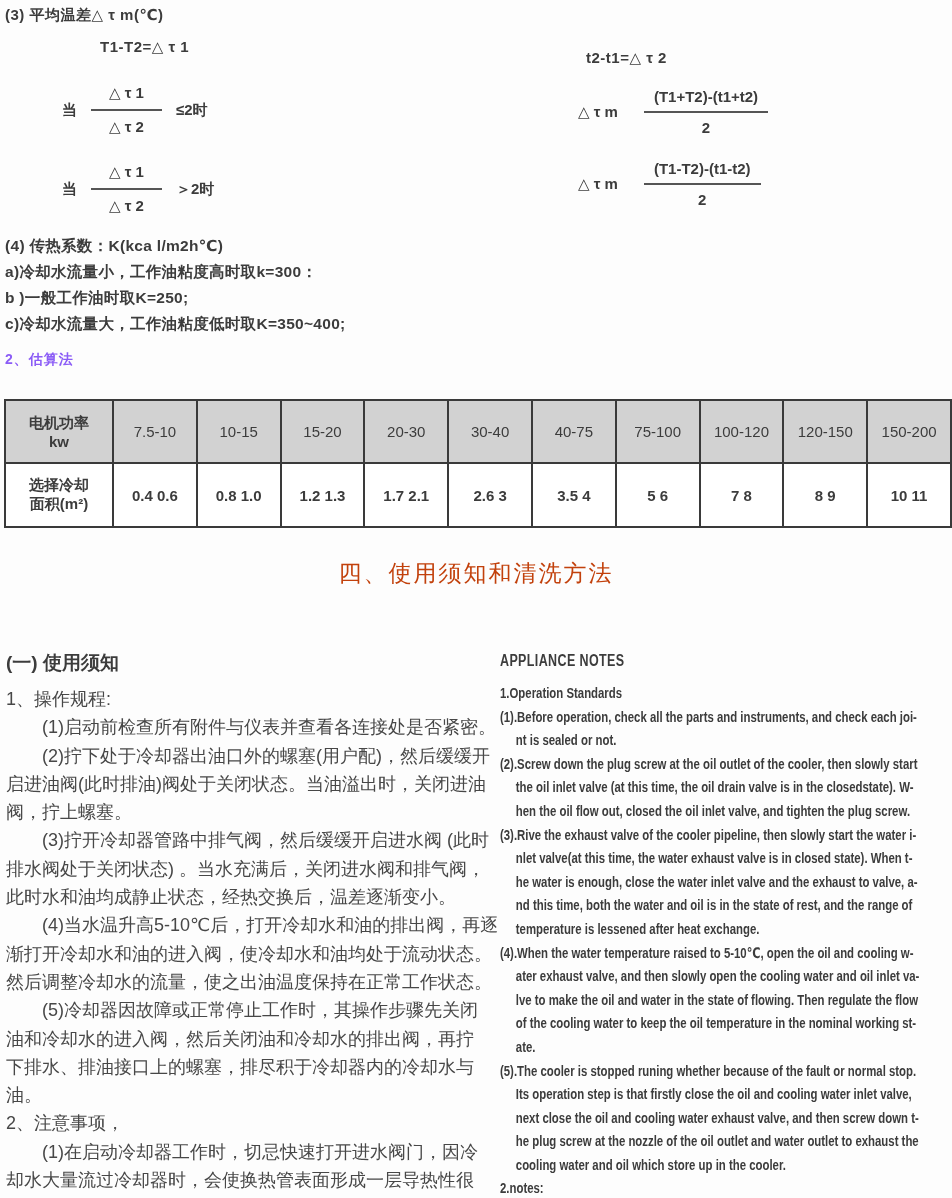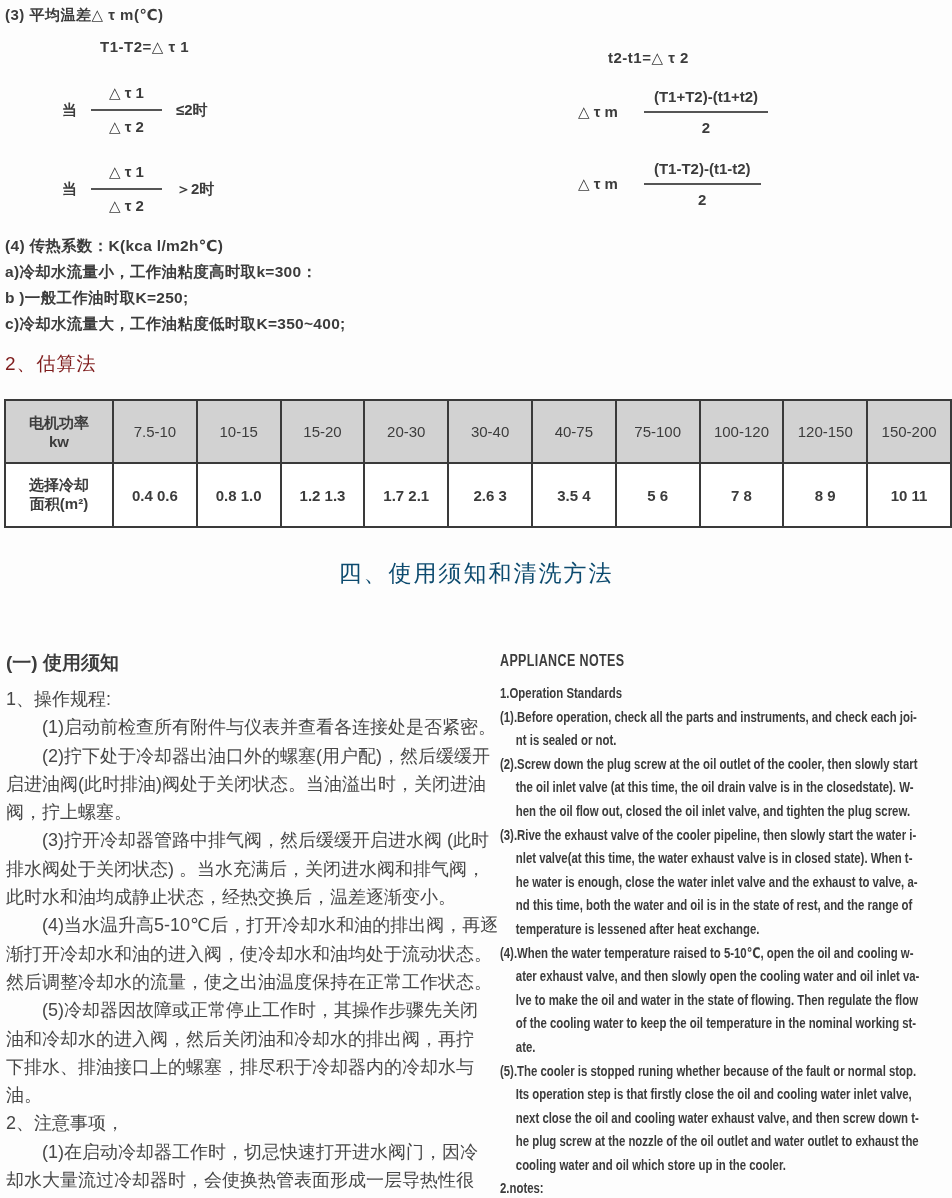--- a/index.html
+++ b/index.html
@@ -15,50 +15,50 @@
   .cond-row{display:flex;align-items:center;gap:14px;font-size:15px;font-weight:700;}
   .frac{display:inline-block;text-align:center;vertical-align:middle;}
   .frac .num{display:block;border-bottom:2px solid #555;padding:0 18px 7px;}
   .frac .den{display:block;padding-top:7px;}
   .frac-wide .num{padding:0 10px 6px;}
   .frac-wide .den{padding-top:6px;}
   
   .coef{font-size:15.5px;font-weight:600;line-height:26px;letter-spacing:.3px;}
   .coef .line{white-space:pre;}
   
-  .est-heading{font-size:19px;font-weight:400;color:#7f1d1d;letter-spacing:1px;}
+  .est-heading{font-size:14px;font-weight:700;color:#8b5cf6;letter-spacing:1px;}
   table.est{border-collapse:collapse;table-layout:fixed;width:948px;}
   table.est th,table.est td{
     border:2px solid #3a3a3a;text-align:center;vertical-align:middle;
     font-size:15px;white-space:pre-line;padding:0;
   }
   table.est th{background:#d2d2d2;font-weight:400;height:61px;}
   table.est td{background:#fff;font-weight:600;height:62px;}
   table.est .c0{width:106px;font-weight:600;}
   
-  .sec-title-zh{width:100%;text-align:center;font-size:23px;color:#0c4a6e;letter-spacing:2px;}
+  .sec-title-zh{width:100%;text-align:center;font-size:23px;color:#c2410c;letter-spacing:2px;}
   .sec-title-en{width:100%;text-align:center;font-size:19px;font-weight:700;color:#3c3c3c;
     font-family:"DejaVu Sans Mono","Liberation Mono",monospace;letter-spacing:.5px;}
   
   .left-col{left:6px;top:650px;width:480px;}
   .left-heading{font-size:19px;font-weight:600;color:#3c3c3c;margin:0 0 9px 0;}
   .zh-lines .line{font-size:18px;line-height:28.3px;white-space:pre;font-weight:500;color:#474747;}
   .right-col{left:500px;top:652px;width:580px;transform:scaleX(0.78);transform-origin:left top;overflow:hidden;}
   .right-heading{font-size:16px;font-weight:700;letter-spacing:.5px;margin:0 0 12px 0;color:#3c3c3c;}
   .en-lines .line{font-size:14.6px;line-height:23.6px;white-space:pre;font-weight:700;color:#3c3c3c;}
 </style>
 </head>
 <body>
 
 <div class="page">
 
   <div class="abs f-label" style="left:5px;top:6px">(3) 平均温差△ τ m(℃)</div>
 
   <div class="abs f-eq" style="left:100px;top:38px">T1-T2=△ τ 1</div>
-  <div class="abs f-eq" style="left:608px;top:49px">t2-t1=△ τ 2</div>
+  <div class="abs f-eq" style="left:586px;top:49px">t2-t1=△ τ 2</div>
 
   <div class="abs cond-row" style="left:62px;top:84px">
     <span>当</span>
     <span class="frac">
       <span class="num">△ τ 1</span>
       <span class="den">△ τ 2</span>
     </span>
     <span>≤2时</span>
   </div>
 

